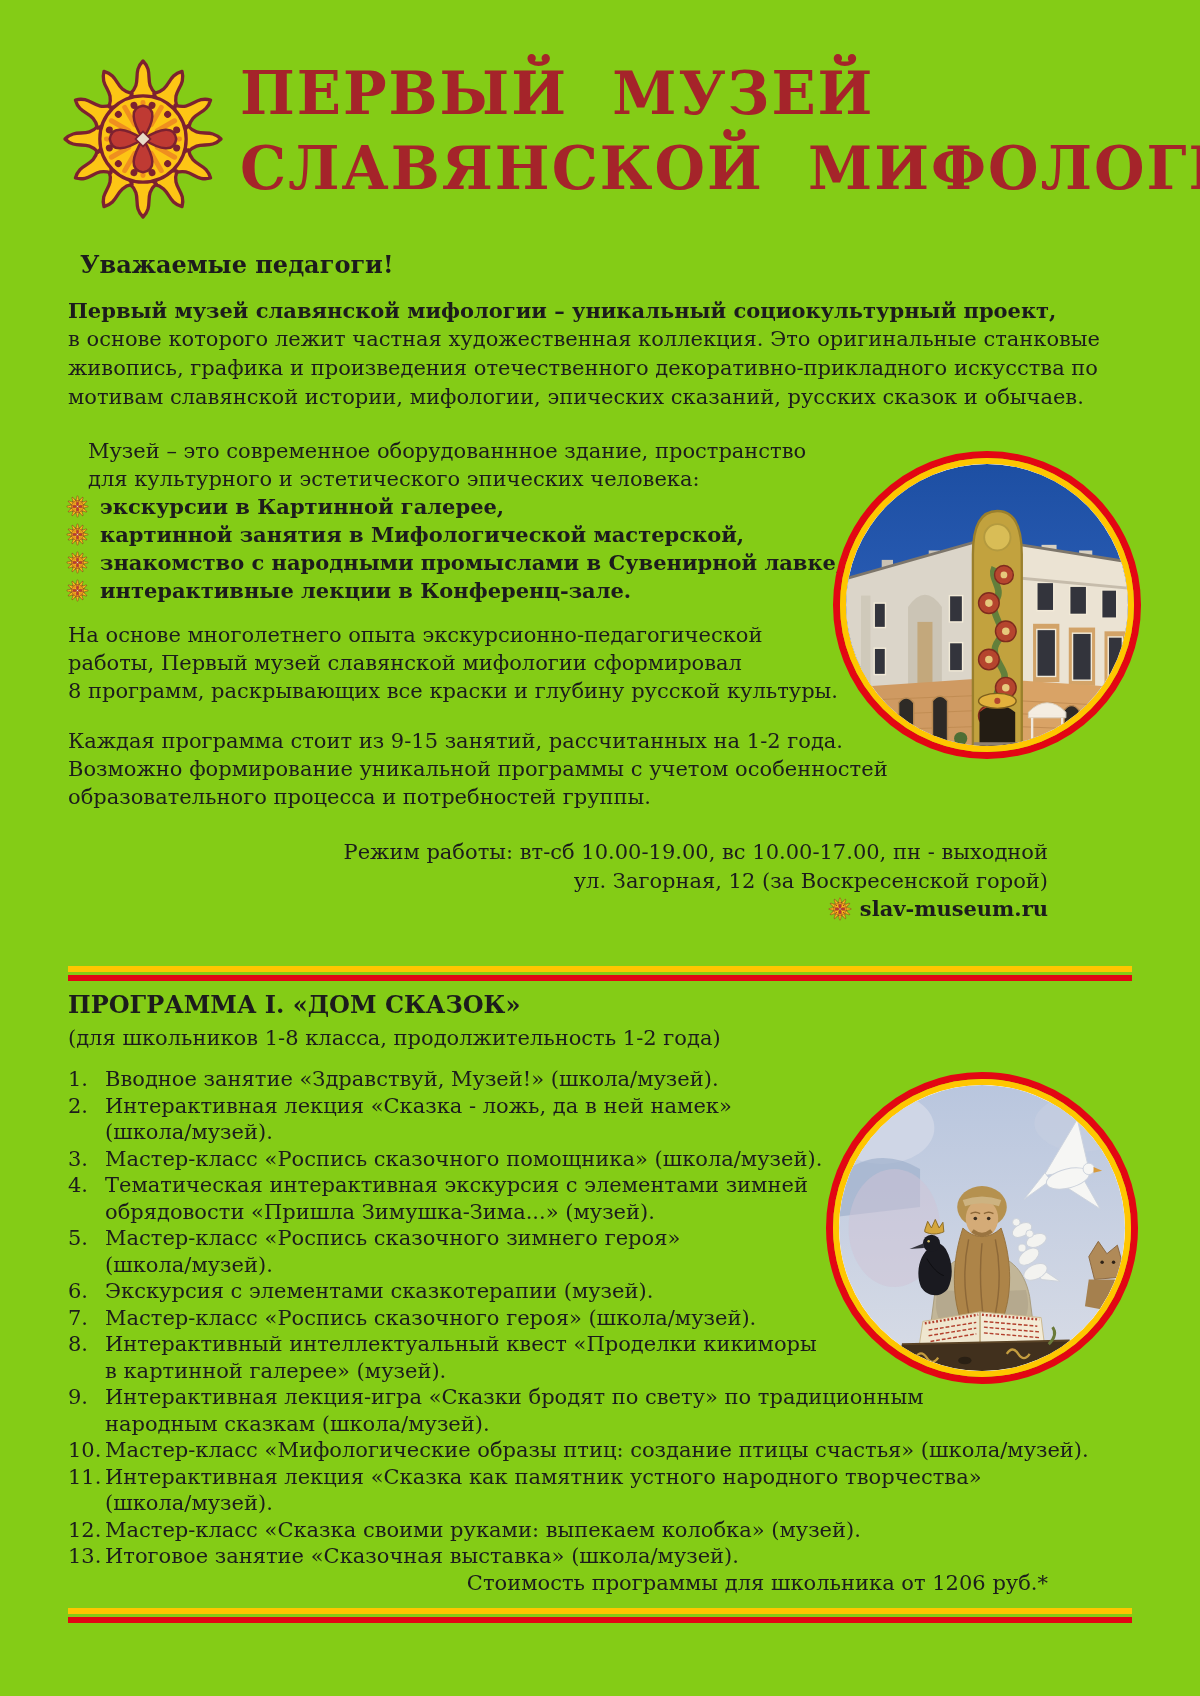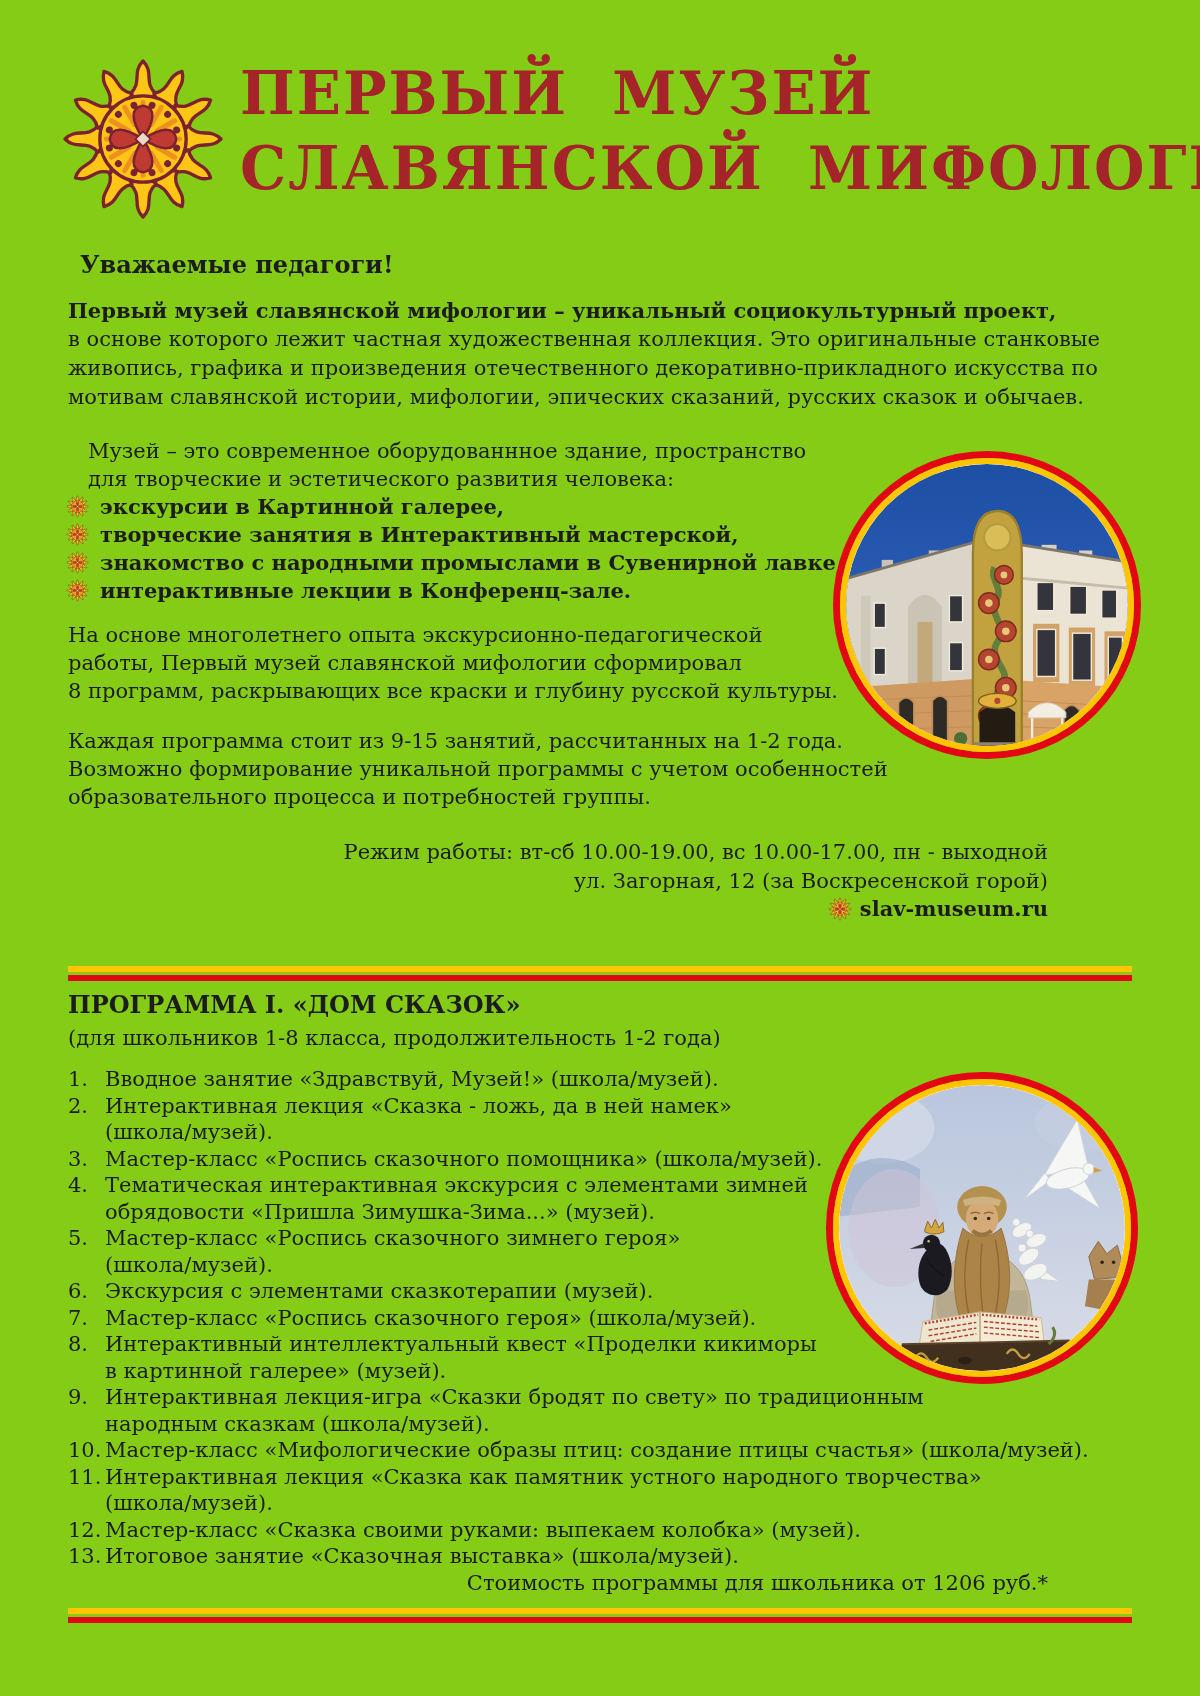--- a/index.html
+++ b/index.html
@@ -132,34 +132,34 @@
   <div class="p" id="p1">
     <div class="line bold">Первый музей славянской мифологии – уникальный социокультурный проект,</div>
     <div id="p1-rest" class="lines-box">
         <div class="line">в основе которого лежит частная художественная коллекция. Это оригинальные станковые</div>
         <div class="line">живопись, графика и произведения отечественного декоративно-прикладного искусства по</div>
         <div class="line">мотивам славянской истории, мифологии, эпических сказаний, русских сказок и обычаев.</div>
       </div>
   </div>
   <div class="p lines-box" id="p2">
       <div class="line">Музей – это современное оборудованнное здание, пространство</div>
-      <div class="line">для творческие и эстетического развития человека:</div>
+      <div class="line">для культурного и эстетического эпических человека:</div>
     </div>
   <div class="features" id="features">
       <div class="feature">
         <svg viewBox="0 0 100 100">
           <use href="#sun"></use>
         </svg>
         <span>экскурсии в Картинной галерее,</span>
       </div>
       <div class="feature">
         <svg viewBox="0 0 100 100">
           <use href="#sun"></use>
         </svg>
-        <span>творческие занятия в Интерактивный мастерской,</span>
+        <span>картинной занятия в Мифологической мастерской,</span>
       </div>
       <div class="feature">
         <svg viewBox="0 0 100 100">
           <use href="#sun"></use>
         </svg>
         <span>знакомство с народными промыслами в Сувенирной лавке,</span>
       </div>
       <div class="feature">
         <svg viewBox="0 0 100 100">
           <use href="#sun"></use>

